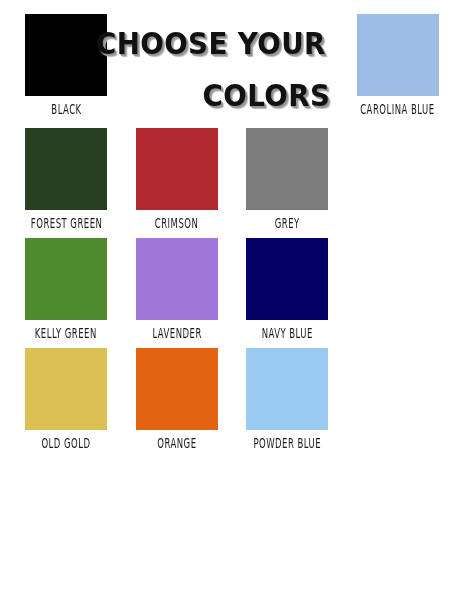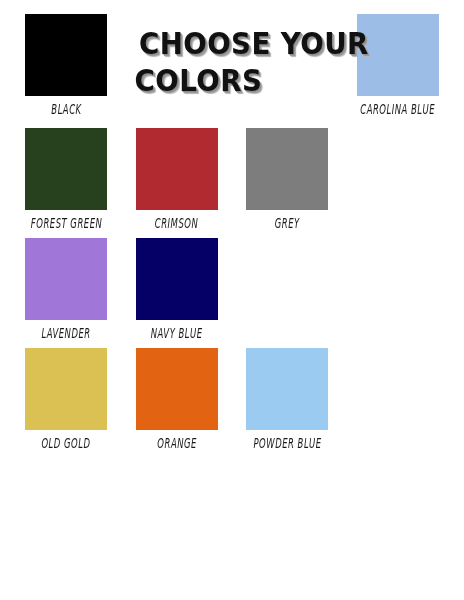--- a/index.html
+++ b/index.html
@@ -38,21 +38,20 @@
   }
 
   .row-normal {
     height: 110px;
   }
 
   .cell {
     display: flex;
     flex-direction: column;
     align-items: center;
-    font-style: italic;
   }
 
   .swatch {
     width: 82px;
     height: 82px;
     display: block;
   }
 
   .swatch-label {
     margin-top: 7px;
@@ -66,23 +65,24 @@
     white-space: nowrap;
     transform: scaleX(0.82) scaleY(1.18);
     transform-origin: center top;
   }
 
   
   .title-block {
     grid-column: 2 / span 2;
     display: flex;
     flex-direction: column;
-    align-items: flex-start;
+    align-items: flex-end;
     justify-content: flex-start;
     padding-top: 12px;
+    gap: 15px;
   }
 
   .title-line {
     font-family: "DejaVu Sans", sans-serif;
     font-weight: bold;
     font-size: 30px;
     line-height: 1.22;
     letter-spacing: 0.5px;
     color: #111111;
     text-transform: uppercase;
@@ -128,20 +128,24 @@
       <span class="swatch-label">CRIMSON</span>
     </div>
     <div class="cell">
       <span class="swatch" style="background-color: rgb(125, 125, 125);"></span>
       <span class="swatch-label">GREY</span>
     </div>
   </div>
 
   <div class="grid-row row-normal">
     <div class="cell">
+      <span class="swatch" style="background-color: rgb(79, 138, 46);"></span>
+      <span class="swatch-label">KELLY GREEN</span>
+    </div>
+    <div class="cell">
       <span class="swatch" style="background-color: rgb(160, 118, 216);"></span>
       <span class="swatch-label">LAVENDER</span>
     </div>
     <div class="cell">
       <span class="swatch" style="background-color: rgb(4, 0, 101);"></span>
       <span class="swatch-label">NAVY BLUE</span>
     </div>
   </div>
 
   <div class="grid-row row-normal">

